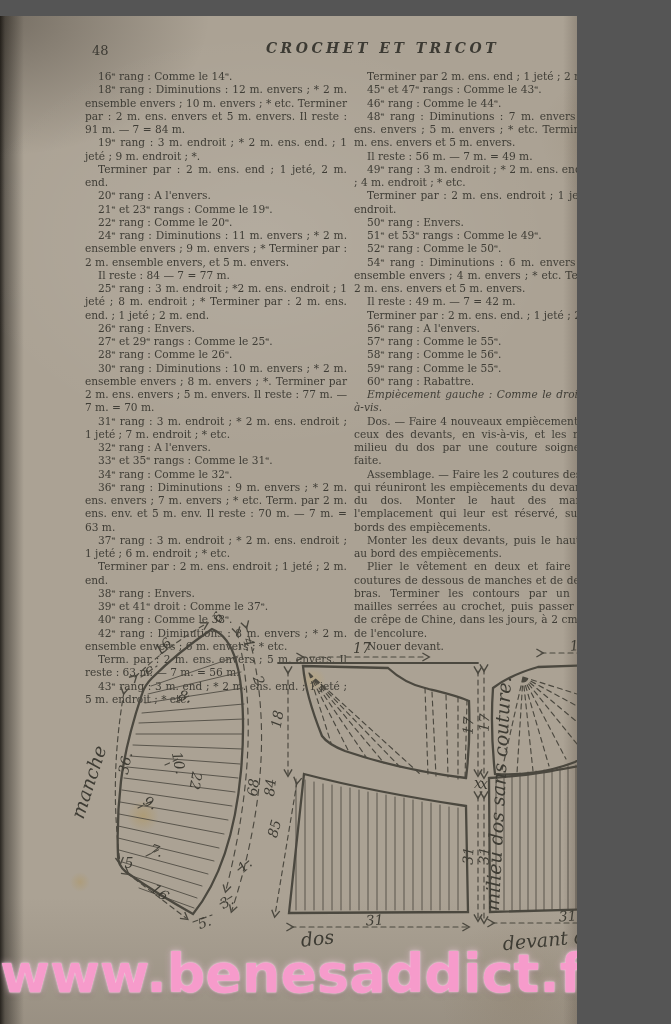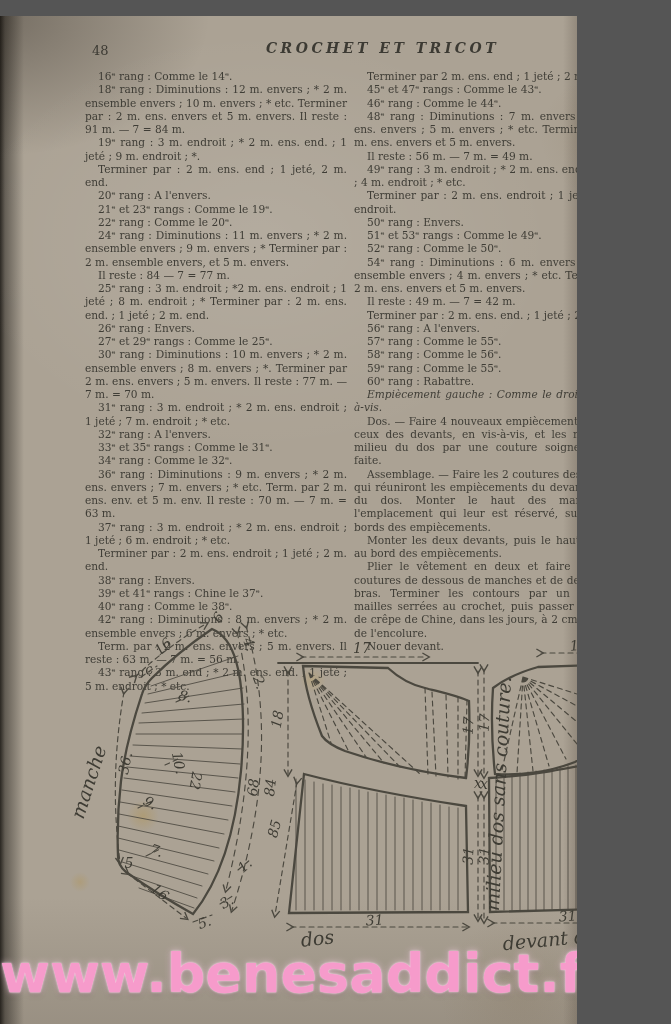--- a/index.html
+++ b/index.html
@@ -58,30 +58,31 @@
       <p class="para">19ᵉ rang : 3 m. endroit ; * 2 m. ens. end. ; 1 jeté ; 9 m. endroit ; *.</p>
       <p class="para">Terminer par : 2 m. ens. end ; 1 jeté, 2 m. end.</p>
       <p class="para">20ᵉ rang : A l'envers.</p>
       <p class="para">21ᵉ et 23ᵉ rangs : Comme le 19ᵉ.</p>
       <p class="para">22ᵉ rang : Comme le 20ᵉ.</p>
       <p class="para">24ᵉ rang : Diminutions : 11 m. envers ; * 2 m. ensemble envers ; 9 m. envers ; * Terminer par : 2 m. ensemble envers, et 5 m. envers.</p>
       <p class="para">Il reste : 84 — 7 = 77 m.</p>
       <p class="para">25ᵉ rang : 3 m. endroit ; *2 m. ens. endroit ; 1 jeté ; 8 m. endroit ; * Terminer par : 2 m. ens. end. ; 1 jeté ; 2 m. end.</p>
       <p class="para">26ᵉ rang : Envers.</p>
       <p class="para">27ᵉ et 29ᵉ rangs : Comme le 25ᵉ.</p>
+      <p class="para">28ᵉ rang : Comme le 26ᵉ.</p>
       <p class="para">30ᵉ rang : Diminutions : 10 m. envers ; * 2 m. ensemble envers ; 8 m. envers ; *. Terminer par 2 m. ens. envers ; 5 m. envers. Il reste : 77 m. — 7 m. = 70 m.</p>
       <p class="para">31ᵉ rang : 3 m. endroit ; * 2 m. ens. endroit ; 1 jeté ; 7 m. endroit ; * etc.</p>
       <p class="para">32ᵉ rang : A l'envers.</p>
       <p class="para">33ᵉ et 35ᵉ rangs : Comme le 31ᵉ.</p>
       <p class="para">34ᵉ rang : Comme le 32ᵉ.</p>
       <p class="para">36ᵉ rang : Diminutions : 9 m. envers ; * 2 m. ens. envers ; 7 m. envers ; * etc. Term. par 2 m. ens. env. et 5 m. env. Il reste : 70 m. — 7 m. = 63 m.</p>
       <p class="para">37ᵉ rang : 3 m. endroit ; * 2 m. ens. endroit ; 1 jeté ; 6 m. endroit ; * etc.</p>
       <p class="para">Terminer par : 2 m. ens. endroit ; 1 jeté ; 2 m. end.</p>
       <p class="para">38ᵉ rang : Envers.</p>
-      <p class="para">39ᵉ et 41ᵉ rangs : Chine le 37ᵉ.</p>
+      <p class="para">39ᵉ et 41ᵉ droit : Comme le 37ᵉ.</p>
       <p class="para">40ᵉ rang : Comme le 38ᵉ.</p>
       <p class="para">42ᵉ rang : Diminutions : 8 m. envers ; * 2 m. ensemble envers ; 6 m. envers ; * etc.</p>
       <p class="para">Term. par : 2 m. ens. envers ; 5 m. envers. Il reste : 63 m. — 7 m. = 56 m.</p>
       <p class="para">43ᵉ rang : 3 m. end ; * 2 m. ens. end. ; 1 jeté ; 5 m. endroit ; * etc.</p>
     </div>
   <div class="col col-right">
       <p class="para">Terminer par 2 m. ens. end ; 1 jeté ; 2 m. end.</p>
       <p class="para">45ᵉ et 47ᵉ rangs : Comme le 43ᵉ.</p>
       <p class="para">46ᵉ rang : Comme le 44ᵉ.</p>
       <p class="para">48ᵉ rang : Diminutions : 7 m. envers ; * 2 m. ens. envers ; 5 m. envers ; * etc. Terminer par 2 m. ens. envers et 5 m. envers.</p>

